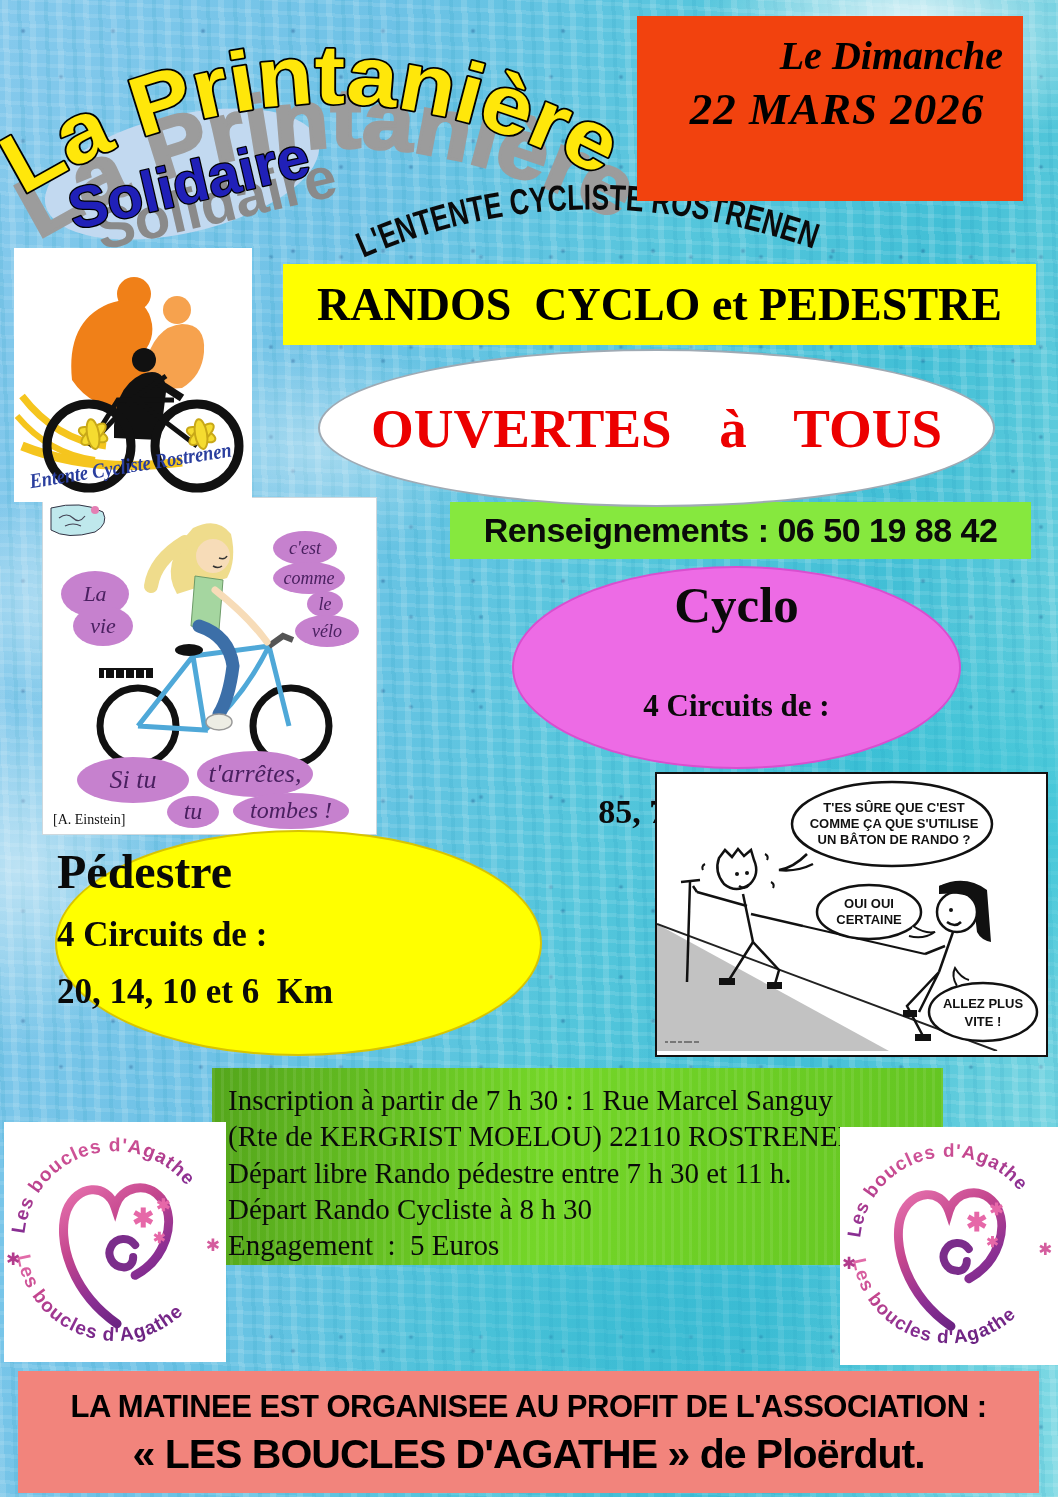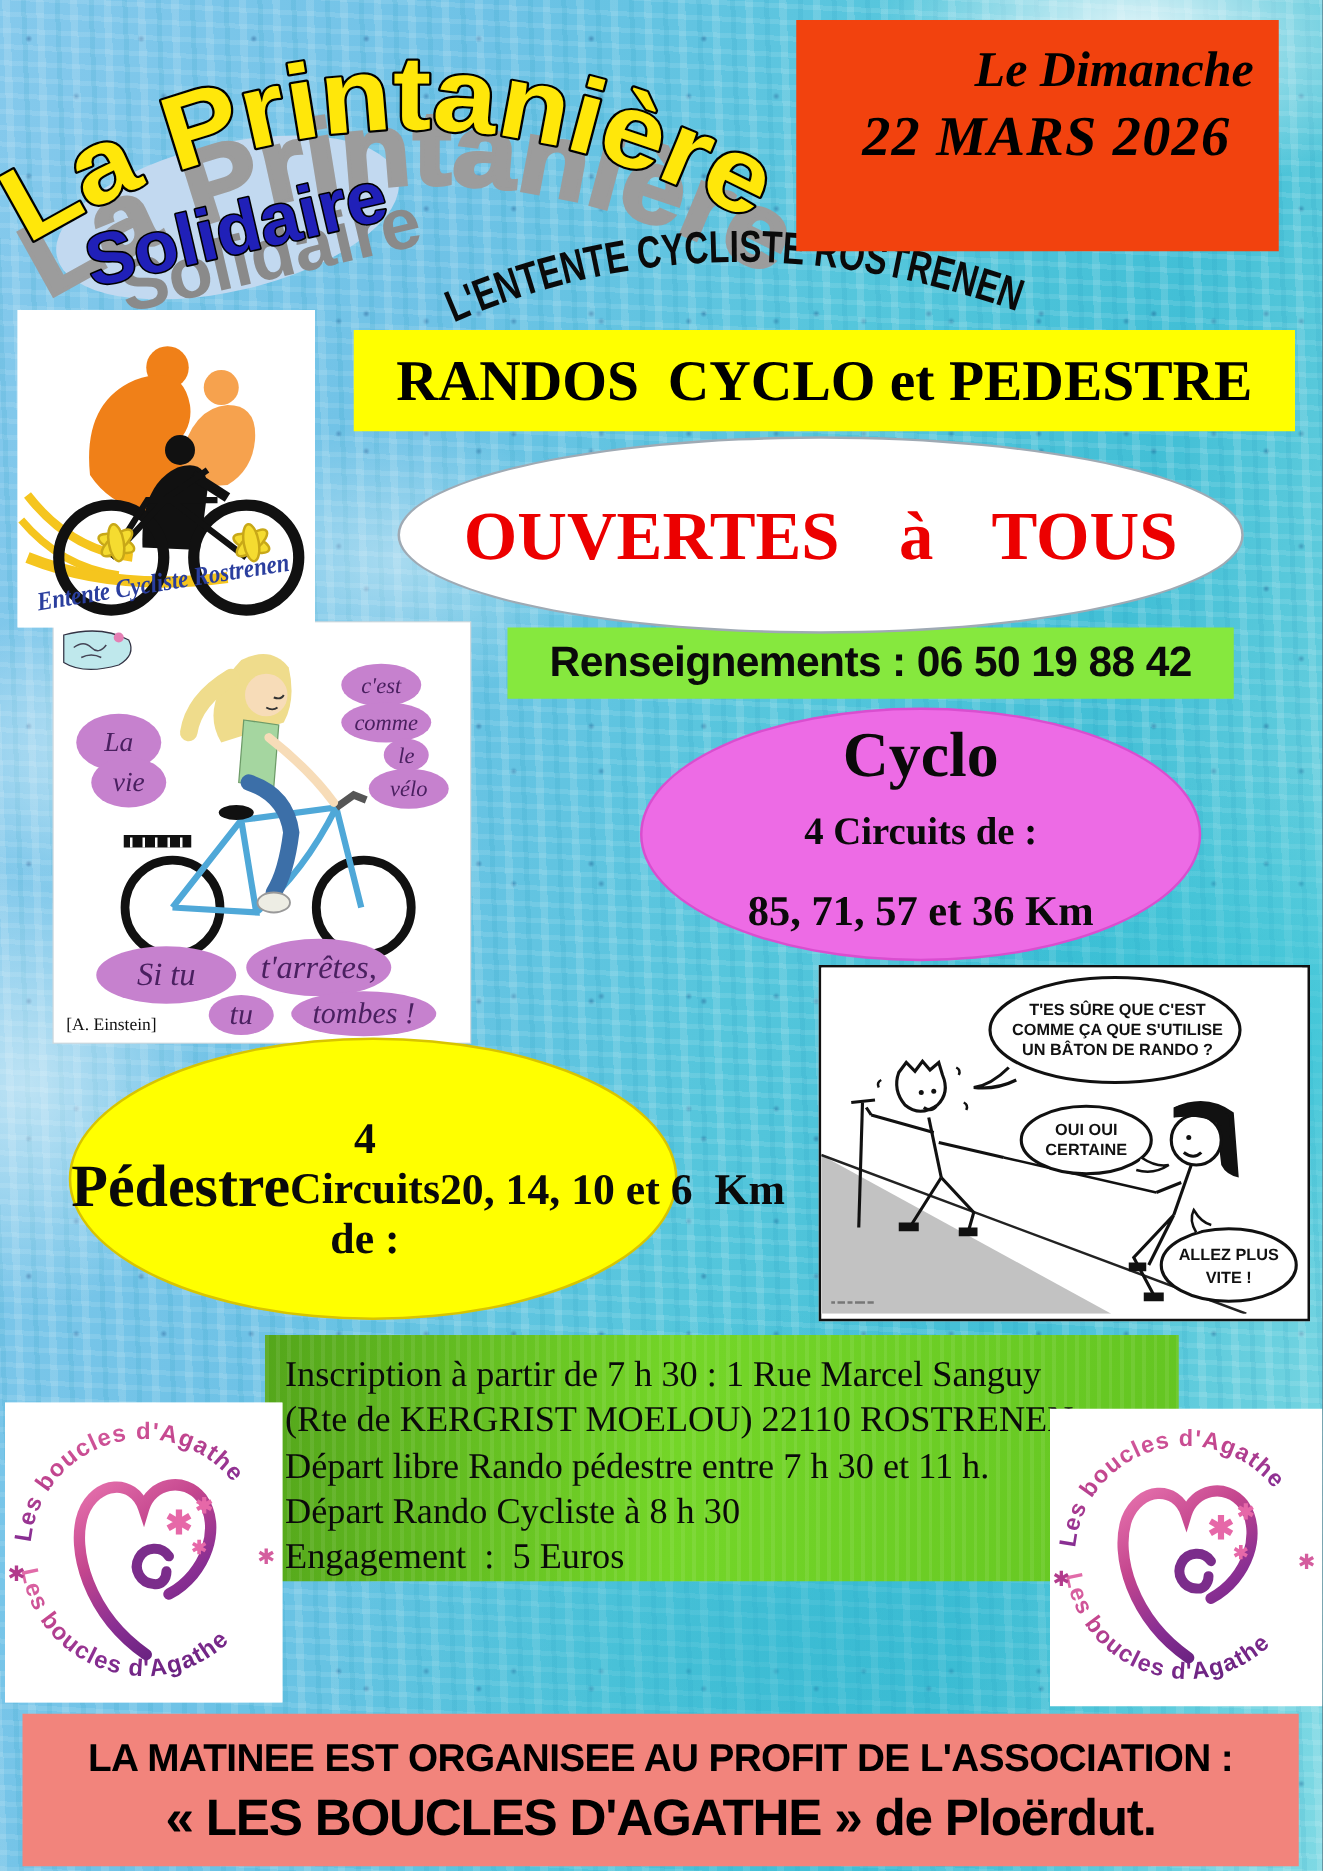--- a/index.html
+++ b/index.html
@@ -30,33 +30,33 @@
   .datebox .l2{font-size:45px;text-align:center;padding:4px 0 0 14px;letter-spacing:1px;}
   
   .banner-randos{left:283px;top:264px;width:753px;height:81px;background:#FFFF00;z-index:3;
     display:flex;align-items:center;justify-content:center;
     font-family:"Liberation Serif",serif;font-weight:bold;font-size:46px;color:#000;}
   
   .oval-open{left:318px;top:349px;width:673px;height:154px;background:#fff;border:2px solid #9FAAB4;
     border-radius:50%;z-index:3;display:flex;align-items:center;justify-content:center;
     font-family:"Liberation Serif",serif;font-weight:bold;font-size:55px;color:#EC0000;word-spacing:10px;}
   
-  .banner-phone{left:406px;top:502px;width:581px;height:57px;background:#86E83E;z-index:2;
+  .banner-phone{left:450px;top:502px;width:581px;height:57px;background:#86E83E;z-index:2;
     display:flex;align-items:center;justify-content:center;
     font-weight:bold;font-size:34px;color:#0a0a0a;letter-spacing:-0.5px;}
   
   .oval-cyclo{left:512px;top:566px;width:445px;height:199px;background:#ED6BE5;border:2px solid #D94ECF;
     border-radius:50%;z-index:2;display:flex;flex-direction:column;align-items:center;
-    font-family:"Liberation Serif",serif;font-weight:bold;color:#0a0a0a;text-align:center;}
+    font-family:"Liberation Serif",serif;font-weight:bold;color:#0a0a0a;text-align:center;gap:41px;}
   .oval-cyclo .t{font-size:51px;margin-top:8px;}
   .oval-cyclo .c{font-size:31px;margin-top:13px;}
   .oval-cyclo .d{font-size:34px;margin-top:28px;}
   
   .oval-ped{left:55px;top:830px;width:483px;height:222px;background:#FFFF00;border:2px solid #D8C400;
-    border-radius:50%;z-index:2;display:flex;flex-direction:row;align-items:center;
+    border-radius:50%;z-index:2;display:flex;flex-direction:column;align-items:flex-start;
     font-family:"Liberation Serif",serif;font-weight:bold;color:#0a0a0a;text-align:center;}
   .oval-ped .t{font-size:48px;margin-top:12px;}
   .oval-ped .c{font-size:35px;margin-top:16px;}
   .oval-ped .d{font-size:35px;margin-top:17px;}
   
   .ecr-logo{left:14px;top:248px;width:238px;height:254px;background:#fff;z-index:2;}
   .bike-cartoon{left:43px;top:498px;width:333px;height:336px;background:#fff;z-index:1;box-shadow:0 0 0 1px #cfd8dd;}
   .comicbox{left:655px;top:772px;width:389px;height:281px;background:#fff;border:2px solid #111;z-index:2;}
   
   .infobox{left:212px;top:1068px;width:731px;height:197px;z-index:1;

